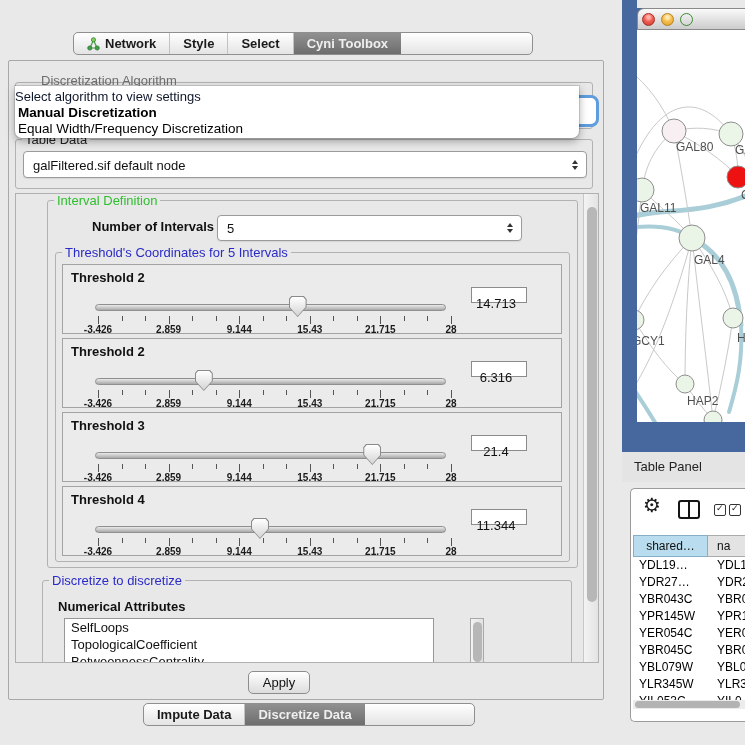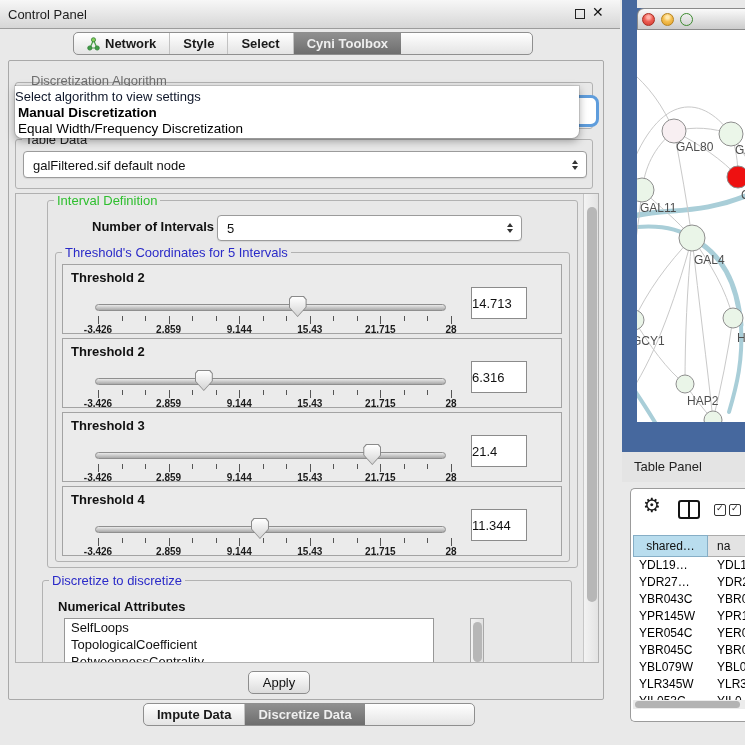--- a/index.html
+++ b/index.html
@@ -20,21 +20,21 @@
   .seg-item.sel{background:linear-gradient(#909090,#6e6e6e);color:#efefef;border-right:none;}
   
   .outer-panel{position:absolute;left:8px;top:60px;width:596px;height:640px;background:#e8e8e8;
     border:1px solid #a9a9a9;border-radius:2px;box-sizing:border-box;}
   .groupbox{position:absolute;border:1px solid #b2b2b2;border-radius:3px;box-sizing:border-box;}
   .gb-label{position:absolute;top:-8px;left:6px;background:#e8e8e8;padding:0 3px;font-size:13px;color:#222;white-space:nowrap;}
   .gb-label.plain{background:transparent;color:#6e6e6e;}
   .gb-label.green{color:#2ebf2e;}
   .gb-label.blue{color:#2a2ac8;}
   #alg-group{left:6px;top:21px;width:578px;height:47px;}
-  #alg-group .gb-label{top:-10px;left:12px;}
+  #alg-group .gb-label{top:-10px;left:22px;}
   .combo-fragment{position:absolute;left:554px;top:34px;width:30px;height:26px;border:3px solid #5f9ddc;
     border-radius:8px;background:#fff;z-index:20;}
   .popup{position:absolute;left:6px;top:25px;width:564px;height:52px;background:#fff;
     border-radius:0 0 7px 7px;box-shadow:0 3px 8px rgba(0,0,0,.35),0 0 0 1px rgba(0,0,0,.12);z-index:30;}
   .popup-placeholder{position:absolute;top:3px;width:100%;font-size:13px;color:#0f172a;}
   .popup-opt{position:absolute;left:3px;font-size:13.5px;color:#000;white-space:nowrap;}
   .popup-opt.bold{font-weight:bold;top:19px;}
   .popup-opt.reg{top:35px;}
   #tdata-group{left:6px;top:78px;width:578px;height:50px;}
   .combo{position:absolute;background:#fff;border:1px solid #9b9b9b;border-radius:4px;box-sizing:border-box;
@@ -71,22 +71,22 @@
     background:linear-gradient(#e9e9e9,#a9a9a9);border:1px solid #8f8f8f;box-sizing:border-box;}
   .thr-thumb{position:absolute;top:31px;width:18px;height:21px;
     clip-path:polygon(15% 0%,85% 0%,100% 15%,100% 52%,50% 100%,0% 52%,0% 15%);background:#8a8a8a;}
   .thr-thumb::after{content:"";position:absolute;left:1px;top:1px;right:1px;bottom:1px;
     clip-path:polygon(15% 0%,85% 0%,100% 15%,100% 52%,50% 100%,0% 52%,0% 15%);
     background:linear-gradient(#ffffff,#d4d4d4);}
   .tick{position:absolute;width:1px;background:#555;}
   .tick.major{top:51px;height:8px;}
   .tick.minor{top:51px;height:5px;}
   .tick-label{position:absolute;top:59px;width:46px;text-align:center;font-size:10px;font-weight:bold;color:#1a1a1a;}
-  .thr-value{position:absolute;left:408px;top:22px;width:56px;height:32px;background:#fff;border:1px solid #8b8b8b;
-    font-size:13px;line-height:32px;text-align:left;padding-right:6px;box-sizing:border-box;}
+  .thr-value{position:absolute;left:408px;top:22px;width:56px;height:16px;background:#fff;border:1px solid #8b8b8b;
+    font-size:13px;line-height:32px;text-align:center;padding-right:6px;box-sizing:border-box;}
   .btn.apply{position:absolute;left:239px;top:610px;width:62px;height:23px;border:1px solid #8d8d8d;border-radius:5px;
     background:linear-gradient(#ffffff,#dcdcdc);font-size:13px;text-align:center;line-height:21px;box-sizing:border-box;}
   
   .net-frame{position:absolute;left:622px;top:0;width:123px;height:452px;background:#46689e;}
   .net-top-gap{position:absolute;left:15px;top:0;width:108px;height:8px;background:#e9e9e9;}
   .net-titlebar{position:absolute;left:15px;top:8px;width:108px;height:22px;
     background:linear-gradient(#fafafa,#cccccc);border:1px solid #8a8a8a;border-right:none;
     border-top-left-radius:7px;box-sizing:border-box;}
   .light{position:absolute;top:4px;width:13px;height:13px;border-radius:50%;box-sizing:border-box;}
   .light.red{left:4px;background:radial-gradient(circle at 50% 30%,#ffb0a8 0 15%,#ee5f55 45%,#cf352a);border:1px solid #a82c22;}
@@ -112,25 +112,20 @@
   .tp-row .c1{position:absolute;left:8px;top:1px;white-space:nowrap;}
   .tp-row .c2{position:absolute;left:86px;top:1px;white-space:nowrap;}
   .sb-h{position:absolute;left:2px;top:211px;width:112px;height:9px;background:#ececec;}
   .sb-thumb-h{position:absolute;left:2px;top:1px;width:105px;height:7px;border-radius:4px;background:#b3b3b3;}
 </style>
 </head>
 <body>
 
 <div id="root">
 
-  <div class="cp-titlebar">
-    <span class="cp-title">Control Panel</span>
-    <span class="float-btn"></span>
-    <span class="close-btn">✕</span>
-  </div>
 
   <div class="seg" id="top-tabs" style="left:73px;top:32px;">
       <div class="seg-item">
         <svg width="13" height="14" viewBox="0 0 13 14">
           <line x1="6.5" y1="3" x2="3" y2="11" stroke="#4aa04c" stroke-width="1.2"></line>
           <line x1="6.5" y1="3" x2="10" y2="11" stroke="#4aa04c" stroke-width="1.2"></line>
           <line x1="3" y1="11" x2="10" y2="11" stroke="#4aa04c" stroke-width="1.2"></line>
           <circle cx="6.5" cy="2.8" r="2.1" fill="#86cf5a" stroke="#2f7d35" stroke-width="0.8"></circle>
           <circle cx="2.8" cy="11" r="2.1" fill="#3f9d47" stroke="#2f7d35" stroke-width="0.8"></circle>
           <circle cx="10.2" cy="11" r="2.1" fill="#3f9d47" stroke="#2f7d35" stroke-width="0.8"></circle>

